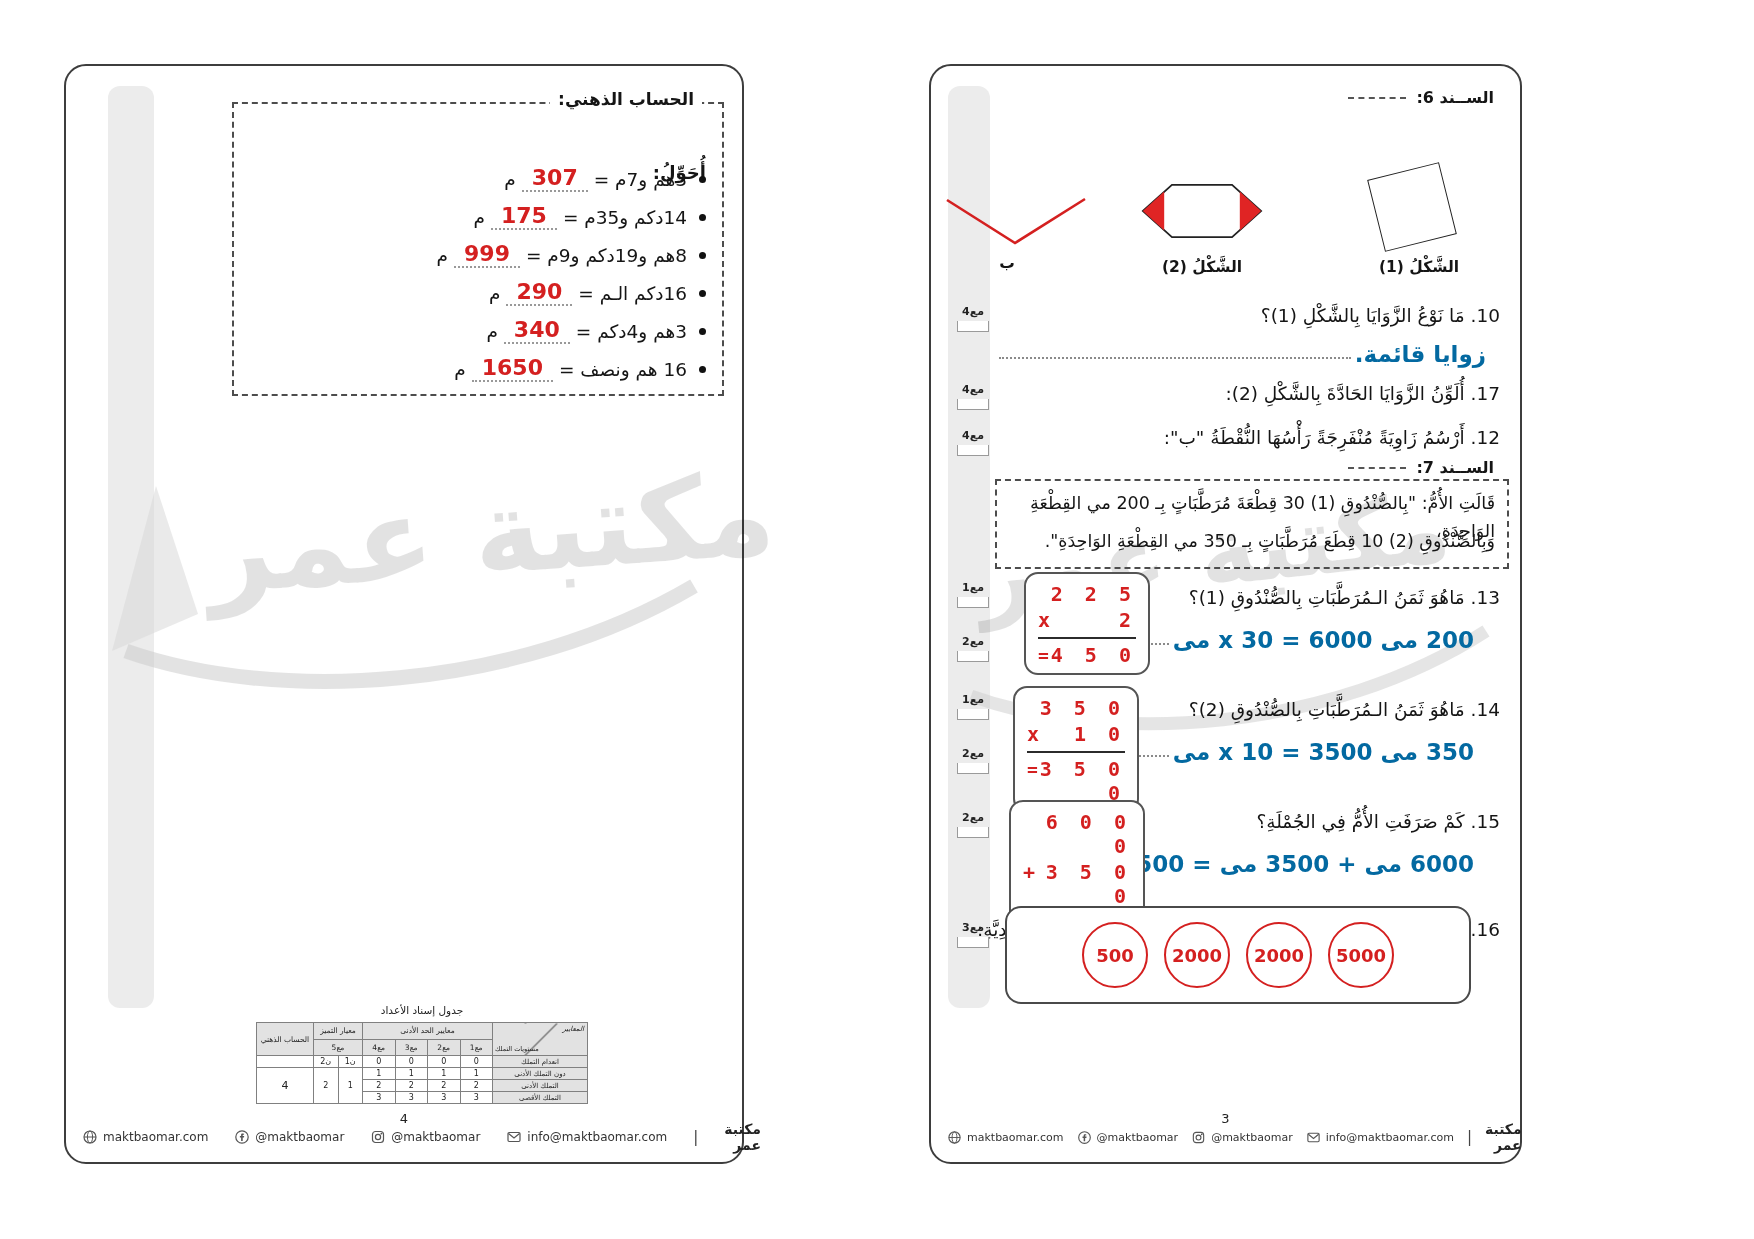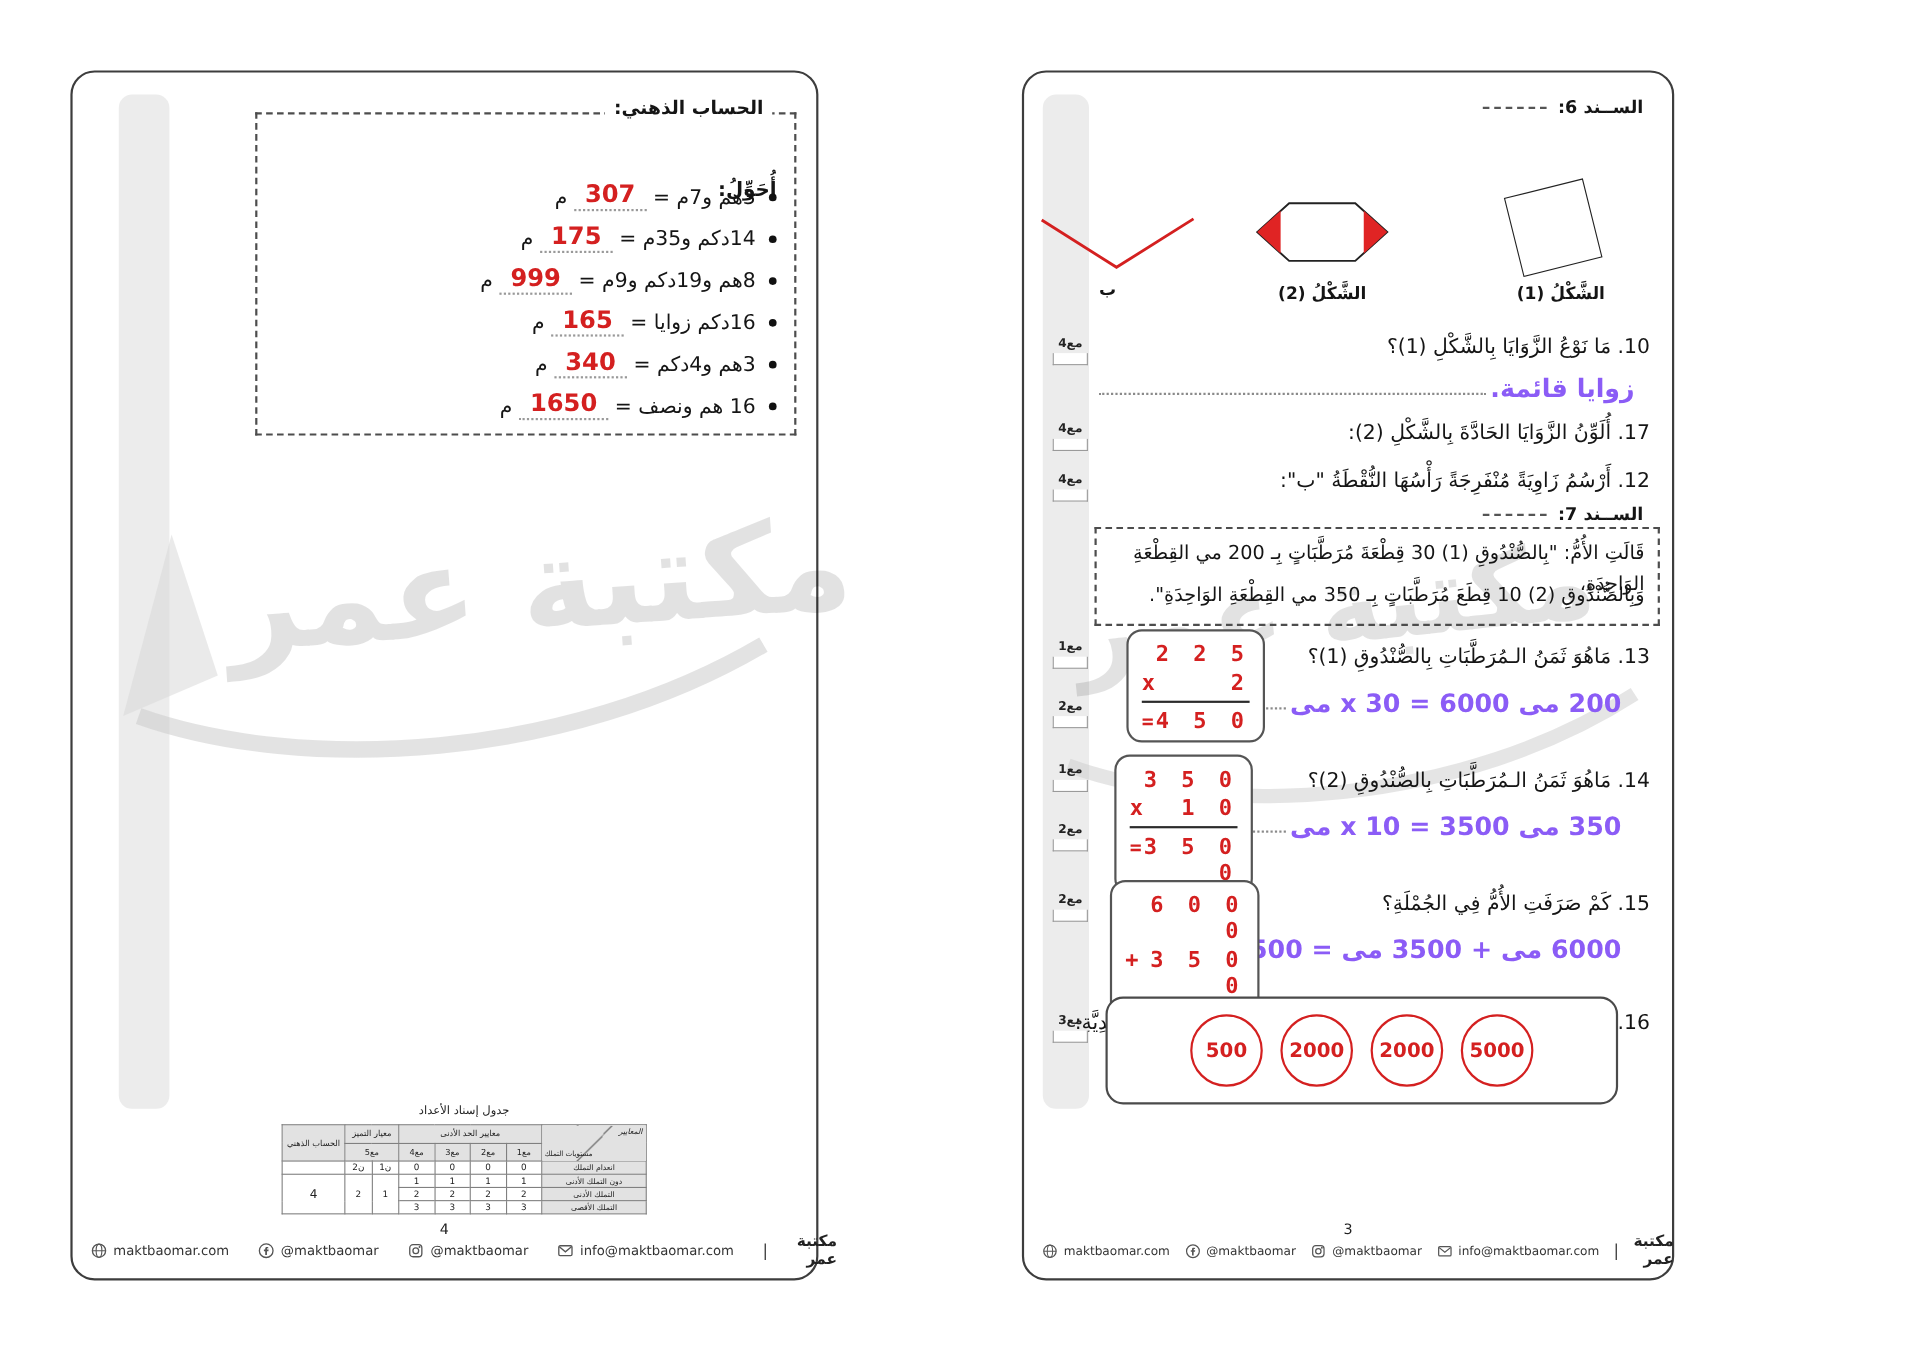--- a/index.html
+++ b/index.html
@@ -10,21 +10,21 @@
   .strip{position:absolute;background:#ececec;border-radius:12px;}
   .wm{position:absolute;direction:rtl;color:#000;opacity:.11;font-weight:bold;white-space:nowrap;pointer-events:none;}
   .wmsvg{position:absolute;pointer-events:none;}
   .dashedbox{position:absolute;border:2px dashed #4d4d4d;background:transparent;}
   .boxlabel{position:absolute;top:-15px;background:#fff;padding:0 8px;font-size:17px;font-weight:bold;color:#151515;direction:rtl;}
   .slabel{position:absolute;display:flex;align-items:center;direction:rtl;font-size:16px;font-weight:bold;color:#151515;}
   .slabel .lead{width:58px;border-top:2px dashed #555;margin-right:10px;}
   .q{position:absolute;direction:rtl;text-align:center;font-size:18.5px;color:#151515;line-height:1.5;}
   .boxtext{position:absolute;direction:rtl;text-align:right;font-size:17.5px;color:#151515;line-height:1.6;}
   .ansline{position:absolute;display:flex;direction:rtl;align-items:flex-end;}
-  .ansline .red{color:#8b5cf6;font-size:23px;font-weight:bold;line-height:1;padding:0 4px;transform:translateY(5px);white-space:nowrap;}
+  .ansline .red{color:#0369a1;font-size:23px;font-weight:bold;line-height:1;padding:0 4px;transform:translateY(5px);white-space:nowrap;}
   .ansline .dots{flex:1;border-bottom:2px dotted #8a8a8a;margin-bottom:2px;}
   .mi{position:absolute;right:16px;direction:rtl;display:flex;align-items:center;font-size:18.5px;color:#151515;}
   .mi .b{width:7px;height:7px;background:#111;border-radius:50%;margin-left:12px;flex:0 0 auto;}
   .mi .red{color:#d42020;font-size:22px;font-weight:bold;border-bottom:2px dotted #999;padding:0 10px;margin:0 6px;line-height:1.1;}
   .subt{position:absolute;direction:rtl;font-size:18px;font-weight:bold;color:#151515;}
   .calc{position:absolute;border:2.2px solid #555;border-radius:14px;direction:ltr;padding:8px 12px 6px;background:#fff;}
   .calc .num,.calc .r1{color:#d42020;font-weight:bold;font-size:20px;letter-spacing:5px;font-family:"DejaVu Sans Mono",monospace;text-align:right;}
   .calc .r1{margin-bottom:2px;}
   .calc .row{display:flex;align-items:baseline;}
   .calc .num{flex:1;}
@@ -87,22 +87,22 @@
         <span>م</span>
       </div>
       <div class="mi" style="top:138px;">
         <span class="b"></span>
         <span>8هم و19دكم و9م =</span>
         <span class="red">999</span>
         <span>م</span>
       </div>
       <div class="mi" style="top:176px;">
         <span class="b"></span>
-        <span>16دكم زوايا =</span>
-        <span class="red">165</span>
+        <span>16دكم الـم =</span>
+        <span class="red">290</span>
         <span>م</span>
       </div>
       <div class="mi" style="top:214px;">
         <span class="b"></span>
         <span>3هم و4دكم =</span>
         <span class="red">340</span>
         <span>م</span>
       </div>
       <div class="mi" style="top:252px;">
         <span class="b"></span>

